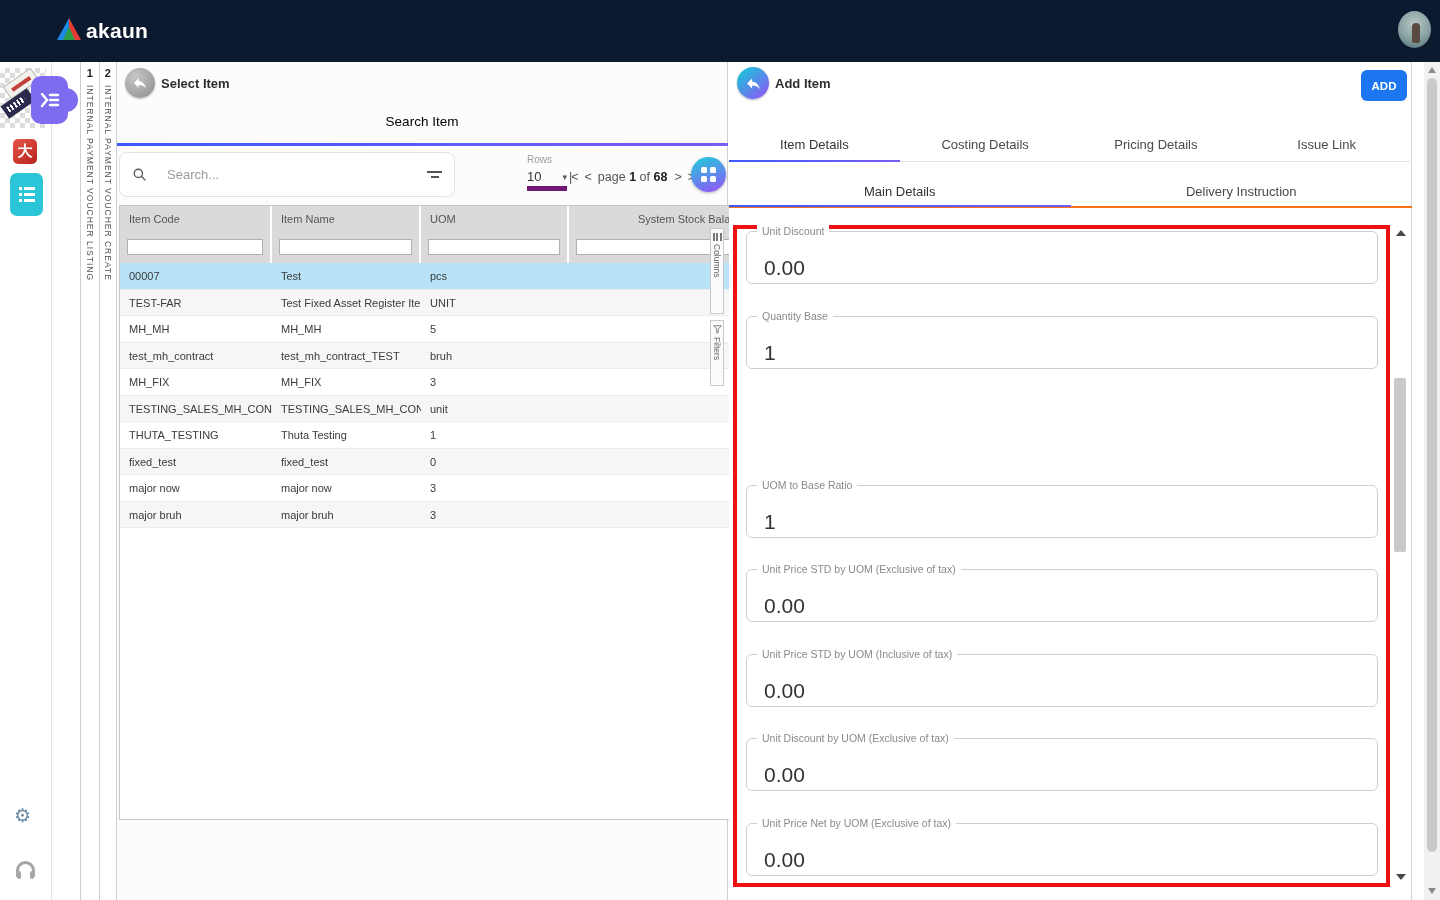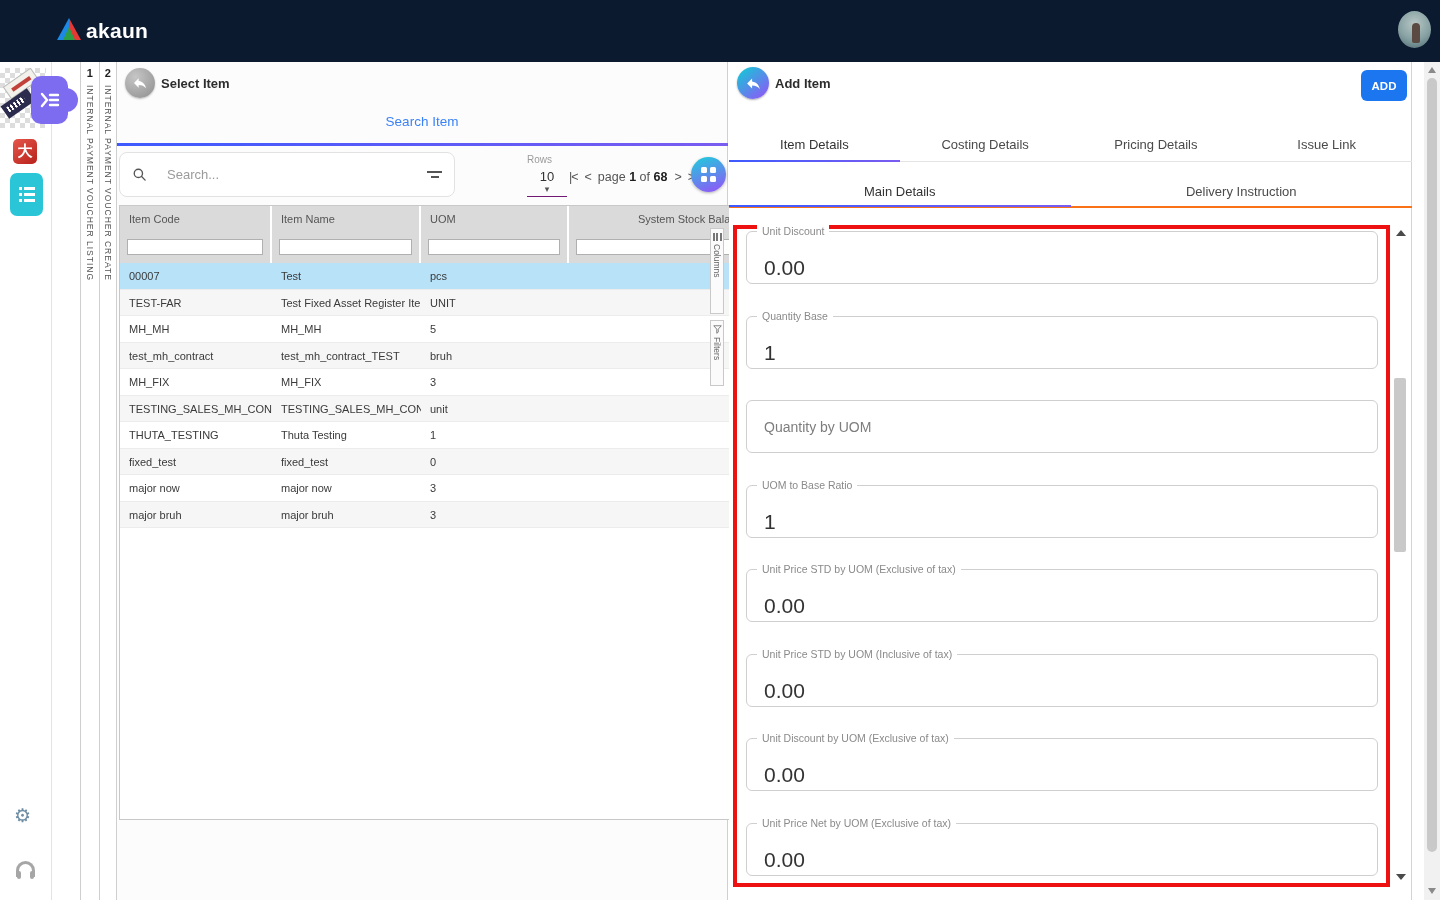--- a/index.html
+++ b/index.html
@@ -62,38 +62,38 @@
            letter-spacing:1px; margin-top:6px; white-space:nowrap; }
 
   
   #left-panel { position:absolute; left:117px; top:62px; width:611px; height:838px; background:#fcfcfc;
                 border-right:1px solid #d0d0d0; }
   .back-gray { position:absolute; left:8px; top:6px; width:30px; height:30px; border-radius:50%;
       background:radial-gradient(circle at 35% 30%, #c6c6c6, #8d8d8d); display:flex;
       align-items:center; justify-content:center; box-shadow:0 1px 2px rgba(0,0,0,.25); cursor:pointer; }
   .panel-title { position:absolute; left:44px; top:14px; font-size:13px; font-weight:bold; color:#2d2d2d; }
   .search-tab { position:absolute; left:0; top:52px; width:100%; text-align:center; font-size:13.5px;
-      color:#3b82f6; cursor:pointer; }
+      color:#000000; cursor:pointer; }
   .tab-underline-full { position:absolute; left:0; top:81px; width:611px; height:2.5px;
       background:linear-gradient(90deg, #3d5afe, #7a5cf0); }
 
   .search-box { position:absolute; left:2px; top:90px; width:336px; height:45px; background:#fff;
       border:1px solid #e2e2e2; border-radius:8px; display:flex; align-items:center; padding:0 12px;gap:12px; }
   .search-box input { flex:1; border:none; outline:none; font-size:13px; color:#444; margin-left:8px;
       font-family:"Liberation Sans",sans-serif; background:transparent; }
   .search-box input::placeholder { color:#9b9b9b; }
   .filter-lines { display:flex; flex-direction:column; align-items:center; gap:3px; cursor:pointer; }
   .filter-lines i { height:1.8px; background:#555; display:block; }
   .filter-lines i:nth-child(1){ width:15px; } .filter-lines i:nth-child(2){ width:8px; }
 
   .rows-block { position:absolute; left:410px; top:92px; }
   .rows-label { font-size:10px; color:#9b9b9b; }
-  .rows-select { margin-top:4px; width:40px; border-bottom:1px solid #701a75; font-size:13px;
+  .rows-select { margin-top:4px; width:40px; border-bottom:5px solid #701a75; font-size:13px;
       color:#333; display:flex; justify-content:space-between; align-items:center; padding-bottom:2px;
-      cursor:pointer;flex-direction:column; }
+      cursor:pointer; }
   .rows-select .caret { font-size:9px; color:#555; }
   .pagination { position:absolute; left:452px; top:108px; display:flex; align-items:center; gap:7px;
       font-size:12.5px; color:#555; }
   .pg-btn { cursor:pointer; letter-spacing:-1px; }
   .pg-text b { color:#1d1d1d; }
   .grid-btn { position:absolute; left:574px; top:95px; width:35px; height:35px; border-radius:50%;
       background:linear-gradient(160deg,#22c9dc 5%,#8b5cf6 90%); display:flex; align-items:center;
       justify-content:center; cursor:pointer; box-shadow:0 1px 3px rgba(0,0,0,.3); }
   .grid-glyph { display:grid; grid-template-columns:6px 6px; grid-template-rows:6px 6px; gap:2.5px; }
   .grid-glyph i { background:#fff; border-radius:1.5px; }
@@ -422,24 +422,20 @@
       <div class="field" style="top: 2px;">
         <span class="flabel">Unit Discount</span>
         <span class="fvalue">0.00</span>
       </div>
 
       <div class="field" style="top: 86.5px;">
         <span class="flabel">Quantity Base</span>
         <span class="fvalue">1</span>
       </div>
 
-      <div class="field empty" style="top: 171px;">
-        <span class="flabel">Quantity by UOM</span>
-
-      </div>
 
       <div class="field" style="top: 255.5px;">
         <span class="flabel">UOM to Base Ratio</span>
         <span class="fvalue">1</span>
       </div>
 
       <div class="field" style="top: 340px;">
         <span class="flabel">Unit Price STD by UOM (Exclusive of tax)</span>
         <span class="fvalue">0.00</span>
       </div>

